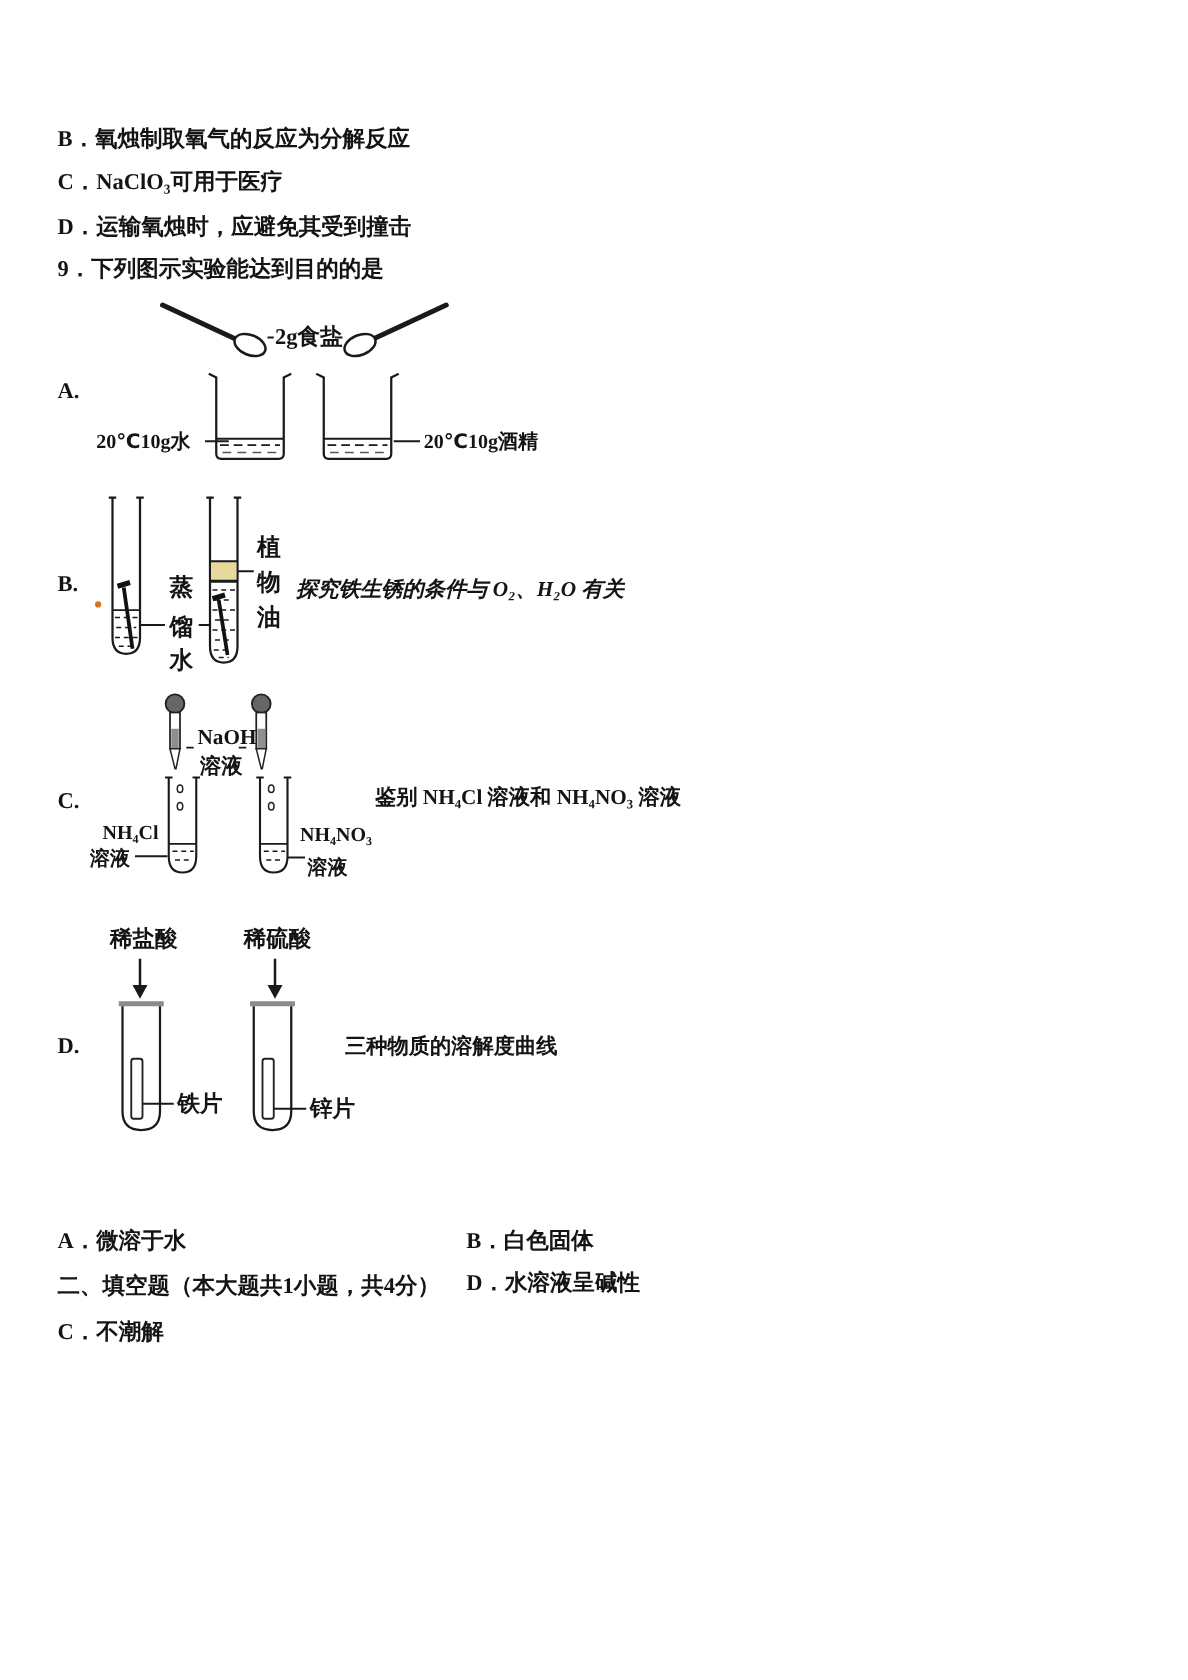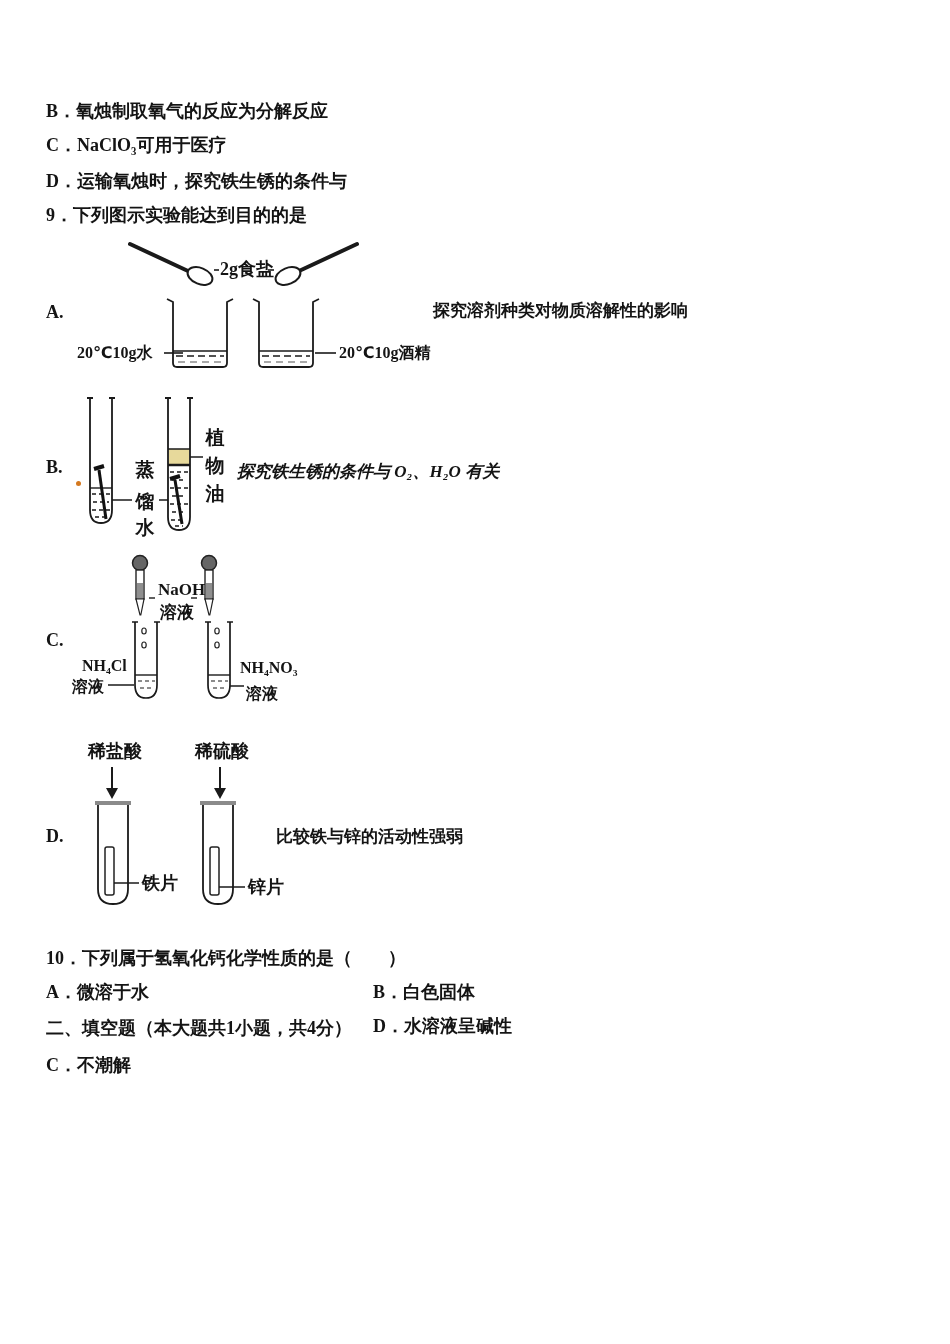--- a/index.html
+++ b/index.html
@@ -29,27 +29,26 @@
 
 <div class="page">
 
   <div class="t" style="left:46px; top:100px;">
     <span>B．</span><span>氧烛制取氧气的反应为分解反应</span>
   </div>
   <div class="t" style="left:46px; top:134px;">
     <span>C．</span><span>NaClO₃可用于医疗</span>
   </div>
   <div class="t" style="left:46px; top:170px;">
-    <span>D．</span><span>运输氧烛时，探究铁生锈的条件与</span>
+    <span>D．</span><span>运输氧烛时，应避免其受到撞击</span>
   </div>
 
   <div class="t" style="left:46px; top:204px;">9．下列图示实验能达到目的的是</div>
 
   <div class="t" style="left:46px; top:301px;">A.</div>
-  <div class="t purpose" style="left:433px; top:300px;">探究溶剂种类对物质溶解性的影响</div>
 
   <svg class="diagram" style="left:70px; top:236px;" width="370" height="142" viewBox="0 0 370 142">
 
     <g>
       <path d="M60,8 L118,35" stroke="#1a1a1a" stroke-width="4" stroke-linecap="round" fill="none"></path>
       <ellipse cx="130" cy="40" rx="13" ry="8" transform="rotate(22 130 40)" fill="#ffffff" stroke="#1a1a1a" stroke-width="2"></ellipse>
     </g>
 
     <g>
       <path d="M287,8 L229,35" stroke="#1a1a1a" stroke-width="4" stroke-linecap="round" fill="none"></path>
@@ -120,20 +119,21 @@
     <text x="60" y="112" font-size="19" text-anchor="middle">馏</text>
     <text x="60" y="138" font-size="19" text-anchor="middle">水</text>
 
     <line x1="105" y1="61" x2="118" y2="61" stroke="#1a1a1a" stroke-width="1.5"></line>
     <text x="130" y="48" font-size="19" text-anchor="middle">植</text>
     <text x="130" y="76" font-size="19" text-anchor="middle">物</text>
     <text x="130" y="104" font-size="19" text-anchor="middle">油</text>
   </svg>
 
   <div class="t" style="left:46px; top:629px;">C.</div>
+  <div class="t purpose" style="left:300px; top:627px;">鉴别 NH₄Cl 溶液和 NH₄NO₃ 溶液</div>
 
   <svg class="diagram" style="left:70px; top:552px;" width="235" height="156" viewBox="0 0 235 156">
 
     <g>
       <circle cx="70" cy="11" r="7.5" fill="#666666" stroke="#222222" stroke-width="1.5"></circle>
       <rect x="66" y="18" width="8" height="29" fill="#ffffff" stroke="#222222" stroke-width="1.4"></rect>
       <rect x="67" y="31" width="6" height="15.5" fill="#8f8f8f"></rect>
       <path d="M66,47 L74,47 L70.8,63 L70,63 Z" fill="#ffffff" stroke="#222222" stroke-width="1.2"></path>
     </g>
 
@@ -170,21 +170,21 @@
     <text x="12" y="119" font-size="16">NH₄Cl</text>
     <text x="2" y="140" font-size="16">溶液</text>
     <line x1="38" y1="133" x2="64" y2="133" stroke="#1a1a1a" stroke-width="1.5"></line>
 
     <text x="170" y="121" font-size="16">NH₄NO₃</text>
     <text x="176" y="147" font-size="16">溶液</text>
     <line x1="160" y1="134" x2="174" y2="134" stroke="#1a1a1a" stroke-width="1.5"></line>
   </svg>
 
   <div class="t" style="left:46px; top:825px;">D.</div>
-  <div class="t purpose" style="left:276px; top:826px;">比较铁与锌的活动性强弱</div>
+  <div class="t purpose" style="left:276px; top:826px;">三种物质的溶解度曲线</div>
 
   <svg class="diagram" style="left:85px; top:735px;" width="205" height="172" viewBox="0 0 205 172">
     <text x="3" y="22" font-size="18">稀盐酸</text>
     <text x="110" y="22" font-size="18">稀硫酸</text>
 
     <g>
       <line x1="27" y1="32" x2="27" y2="55" stroke="#1a1a1a" stroke-width="2"></line>
       <polygon points="21,53 33,53 27,64" fill="#1a1a1a"></polygon>
     </g>
     <g>
@@ -202,21 +202,20 @@
 
     <g>
       <rect x="115" y="66" width="36" height="4" fill="#8b8b8b"></rect>
       <path d="M118,70 L118,154 Q118,169 133,169 Q148,169 148,154 L148,70" fill="none" stroke="#1a1a1a" stroke-width="1.8"></path>
       <rect x="125" y="112" width="9" height="48" rx="2" fill="#ffffff" stroke="#222222" stroke-width="1.5"></rect>
     </g>
     <line x1="134" y1="152" x2="160" y2="152" stroke="#1a1a1a" stroke-width="1.5"></line>
     <text x="163" y="158" font-size="18">锌片</text>
   </svg>
 
-  <div class="t" style="left:46px; top:947px;">10．下列属于氢氧化钙化学性质的是（　　）</div>
   <div class="t" style="left:46px; top:981px;text-align:center;">
     <span>A．</span><span>微溶于水</span>
   </div>
   <div class="t" style="left:373px; top:981px;font-family:Liberation Serif, serif;">
     <span>B．</span><span>白色固体</span>
   </div>
   <div class="t" style="left:46px; top:1015px;margin-top:39px;">
     <span>C．</span><span>不潮解</span>
   </div>
   <div class="t" style="left:373px; top:1015px;">

